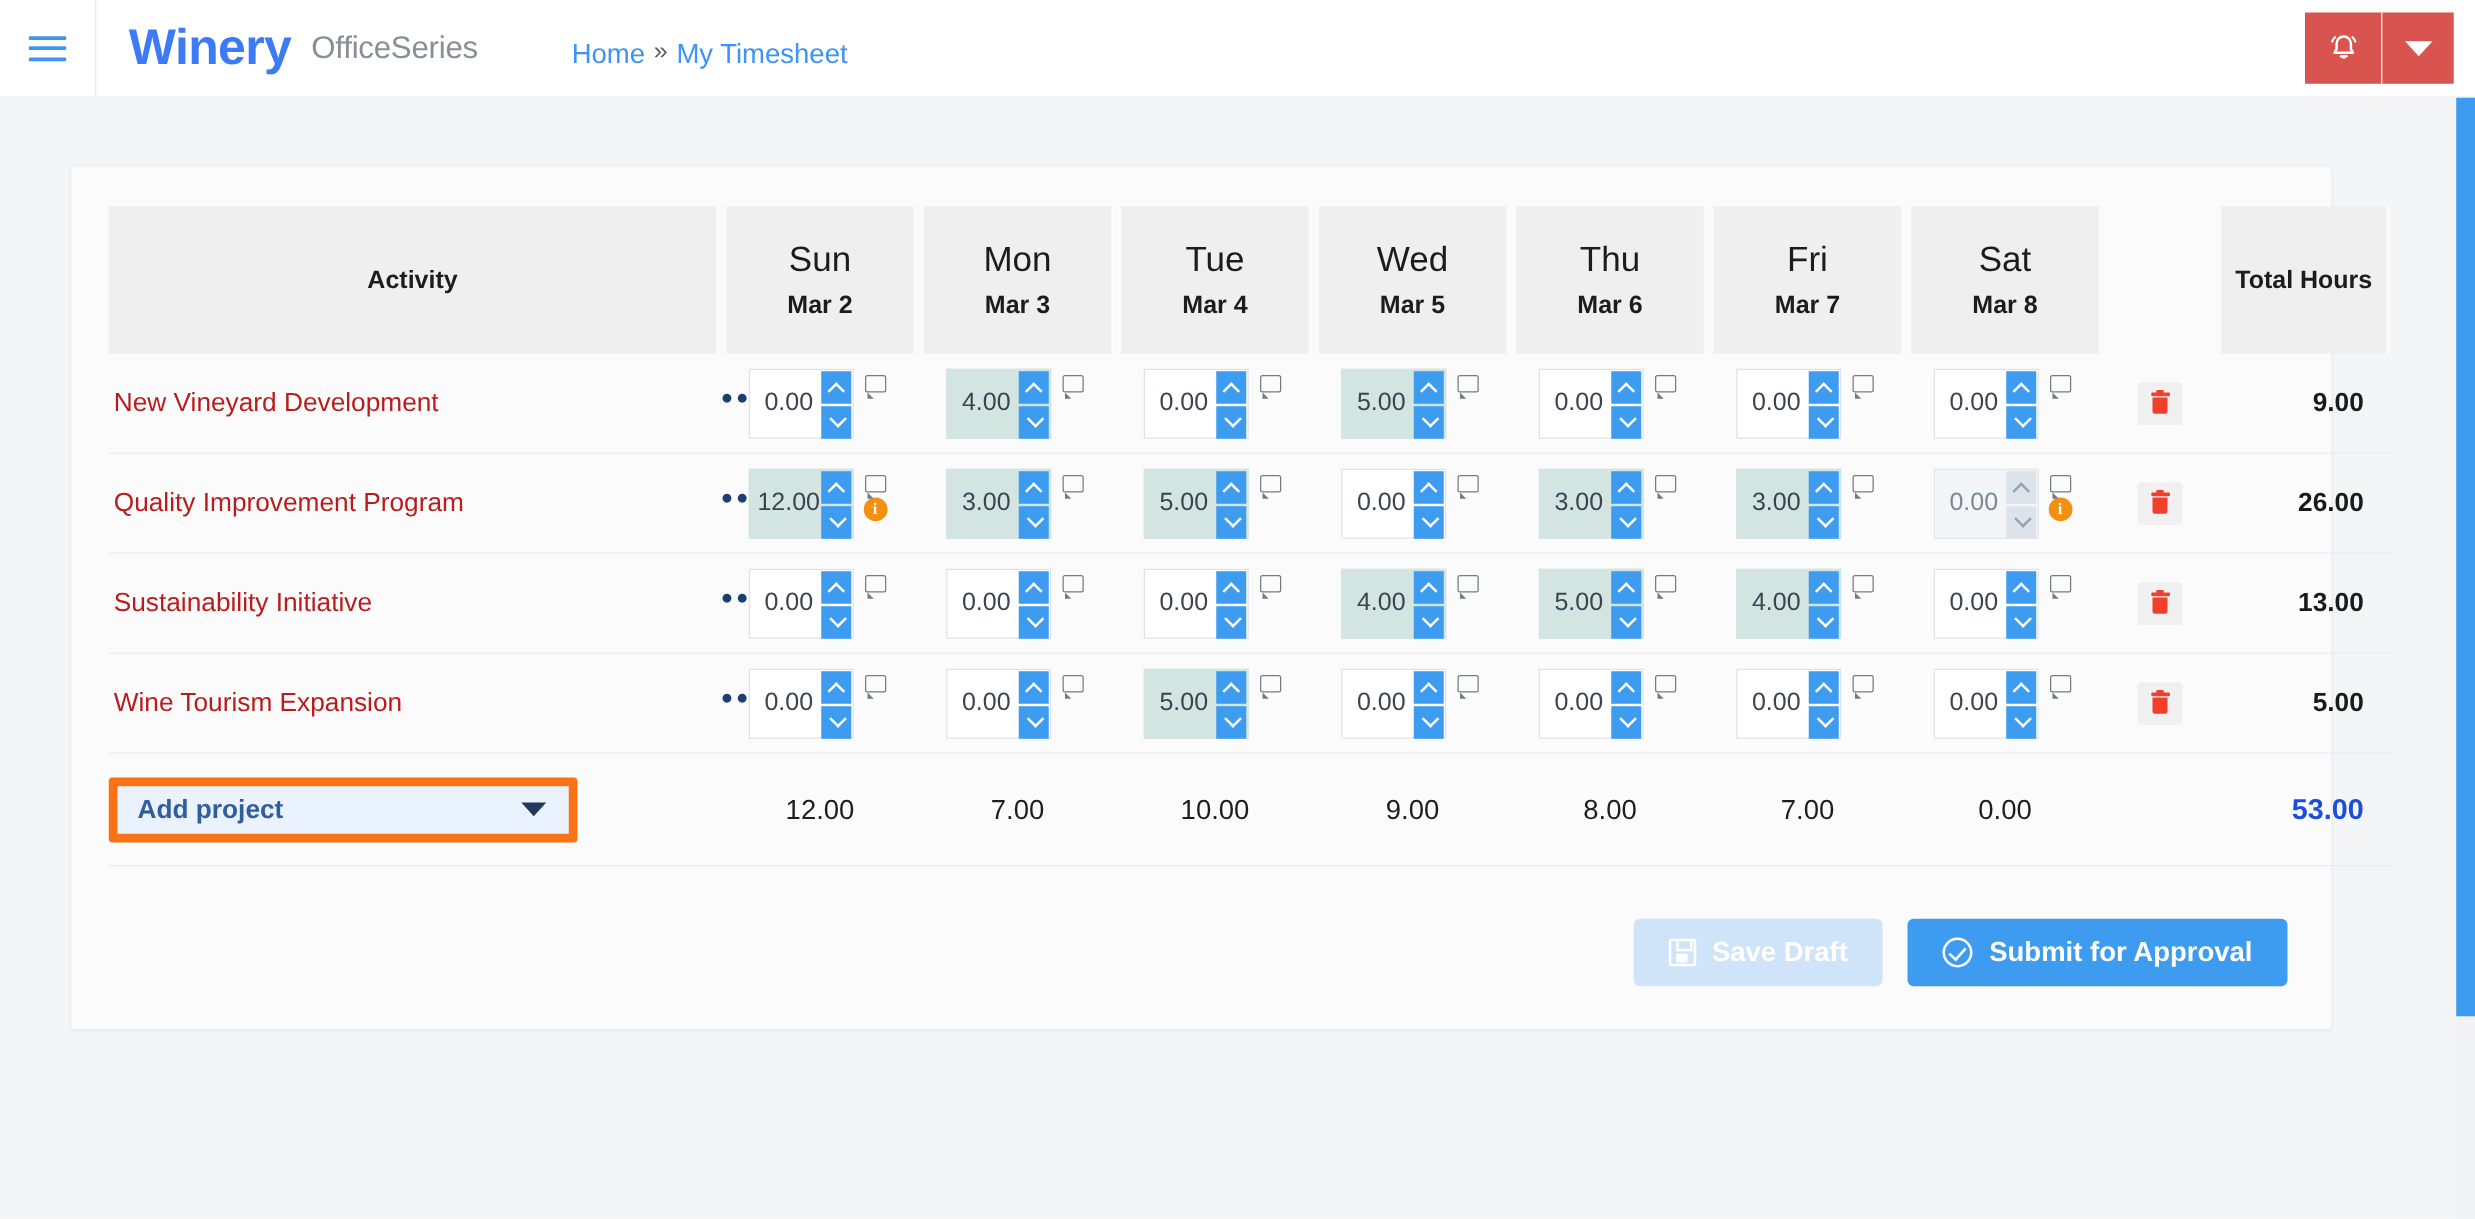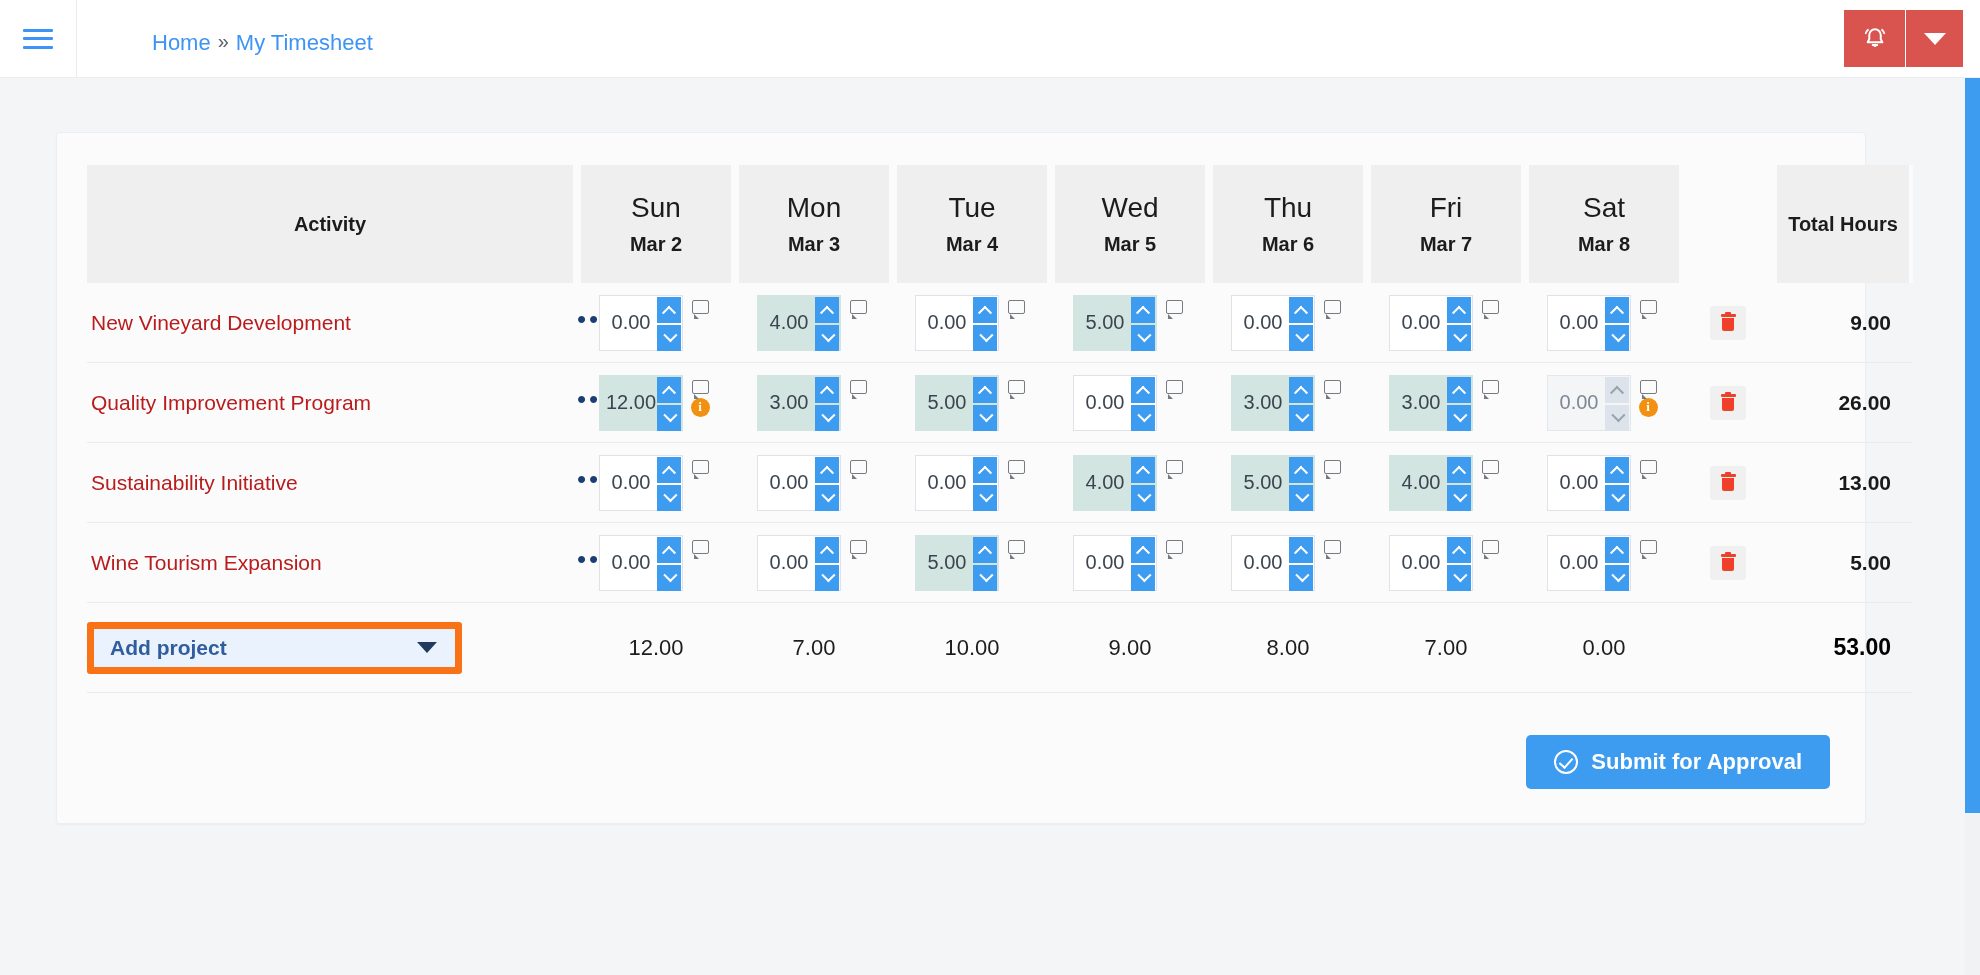--- a/index.html
+++ b/index.html
@@ -236,21 +236,21 @@
     font-size: 21px; font-weight: bold; color: #2f5d9e;
     cursor: pointer;
   }
   .add-project .dd-tri {
     width: 0; height: 0;
     border-left: 10px solid transparent;
     border-right: 10px solid transparent;
     border-top: 11px solid #223a5e;
   }
   td.foot-total { text-align: center; font-size: 22px; color: #1d1d1d; }
-  td.foot-grand { text-align: right; font-size: 23px; font-weight: bold; color: #000000; padding-right: 22px; }
+  td.foot-grand { text-align: right; font-size: 23px; font-weight: bold; color: #1d4ed8; padding-right: 22px; }
 
   
   .actions {
     display: flex; justify-content: flex-end; align-items: center;
     gap: 20px;
     margin-top: 42px;
     padding-right: 5px;
   }
   .btn {
     display: inline-flex; align-items: center; gap: 13px;
@@ -296,20 +296,24 @@
 <div class="topbar">
 
   <div class="hamburger-zone">
     <div class="hamburger">
       <span></span>
         <span></span>
         <span></span>
     </div>
   </div>
 
+  <div class="brand-zone">
+    <div class="brand-name">Winery</div>
+    <div class="brand-sub">OfficeSeries</div>
+  </div>
 
   <div class="breadcrumb">
     <span class="crumb">Home</span>
     <span class="sep">»</span>
     <span class="crumb">My Timesheet</span>
   </div>
 
   <div class="topbar-right">
     <div class="bell-btn">
       <svg width="30" height="30" viewBox="0 0 24 24">
@@ -951,20 +955,24 @@
           <td class="foot-total">8.00</td>
           <td class="foot-total">7.00</td>
           <td class="foot-total">0.00</td>
           <td></td>
           <td class="foot-grand">53.00</td>
         </tr>
       </tbody>
     </table>
 
     <div class="actions">
+      <button class="btn btn-draft">
+        <span class="save-icon"></span>
+        <span>Save Draft</span>
+      </button>
       <button class="btn btn-submit">
         <span class="check-icon"></span>
         <span>Submit for Approval</span>
       </button>
     </div>
 
   </div>
 
   <div class="scroll-track">
     <div class="scroll-thumb"></div>

